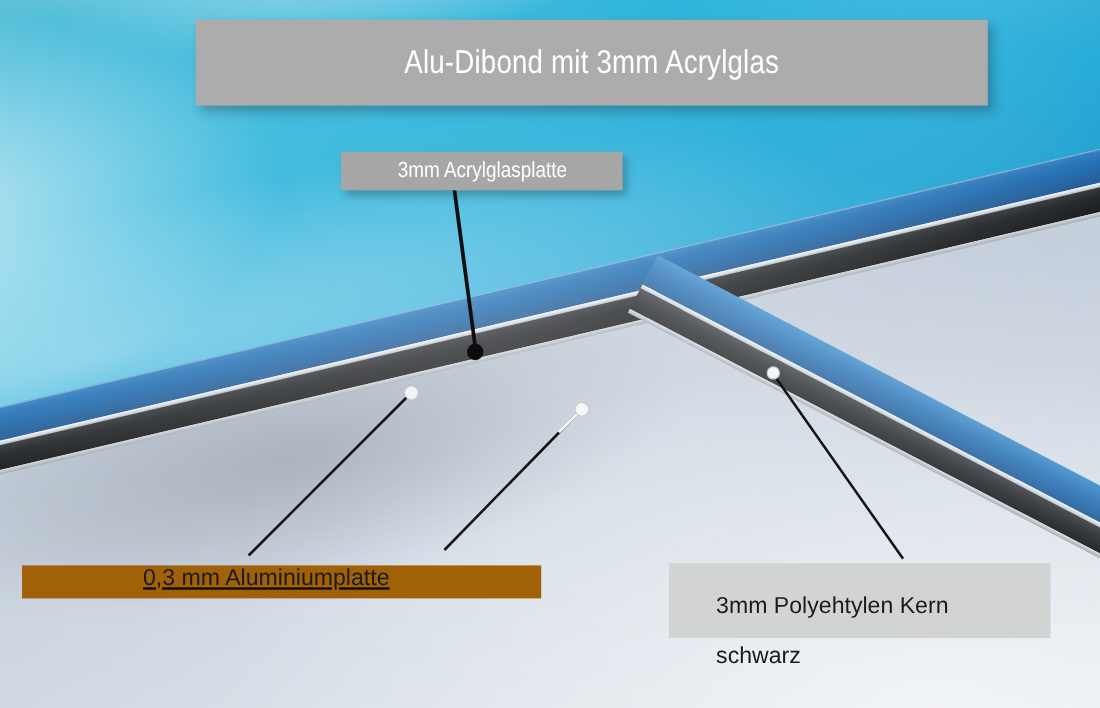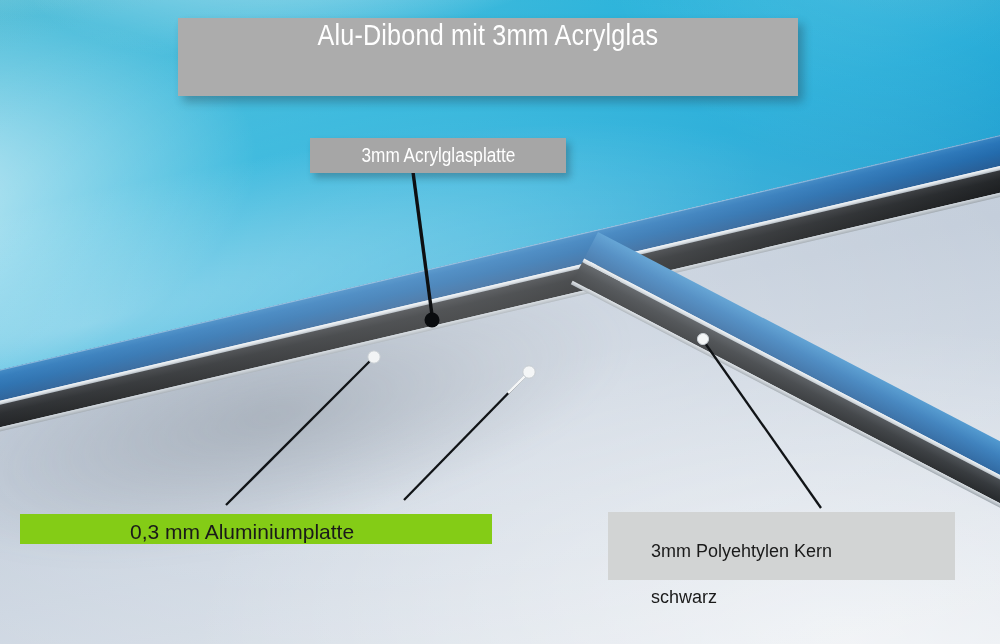--- a/index.html
+++ b/index.html
@@ -89,57 +89,58 @@
     position:absolute;left:-60px;top:300px;width:840px;height:240px;
     transform:rotate(-13.2deg);
     background:radial-gradient(60% 70% at 40% 40%, rgba(60,72,86,.34) 0%, rgba(60,72,86,0) 72%);
     filter:blur(10px);
   }
 
   
   .label{position:absolute;box-sizing:border-box;white-space:pre-line;}
 
   .label-title{
-    left:178px;top:18px;width:620px;height:78px;
+    left:178px;top:18px;width:720px;height:78px;
     background:#acacac;
     box-shadow:5px 6px 9px rgba(30,40,50,.32);
-    display:flex;justify-content:center;
+    display:flex;align-items:center;justify-content:center;
   }
   .label-title span{
     color:#ffffff;font-size:30px;letter-spacing:.2px;
     transform:scaleX(.84);transform-origin:center;
     white-space:nowrap;
   }
 
   .label-acryl{
     left:310px;top:138px;width:256px;height:35px;
     background:#a6a6a6;
     box-shadow:4px 5px 7px rgba(30,40,50,.30);
     display:flex;align-items:center;justify-content:center;
   }
   .label-acryl span{
     color:#ffffff;font-size:20px;
     transform:scaleX(.86);transform-origin:center;white-space:nowrap;
   }
 
   .label-alu{
     left:20px;top:514px;width:472px;height:30px;
-    background:#84cc16;
-    display:flex;align-items:flex-end;
+    background:#a16207;
+    display:flex;align-items:flex-start;
     padding-left:110px;
+    text-decoration:underline;
   }
   .label-alu span{color:#1a1a1a;font-size:21px;white-space:nowrap;}
 
   .label-pe{
     left:608px;top:512px;width:347px;height:68px;
     background:#d2d4d4;
     padding:7px 0 0 43px;
   }
   .label-pe span{
-    display:block;color:#1a1a1a;font-size:18px;line-height:28px;
+    display:block;color:#1a1a1a;font-size:21px;line-height:28px;
   }
 
   
   .leaders{position:absolute;left:0;top:0;width:1000px;height:644px;}
 </style>
 </head>
 <body>
 
 <div id="stage">
 

